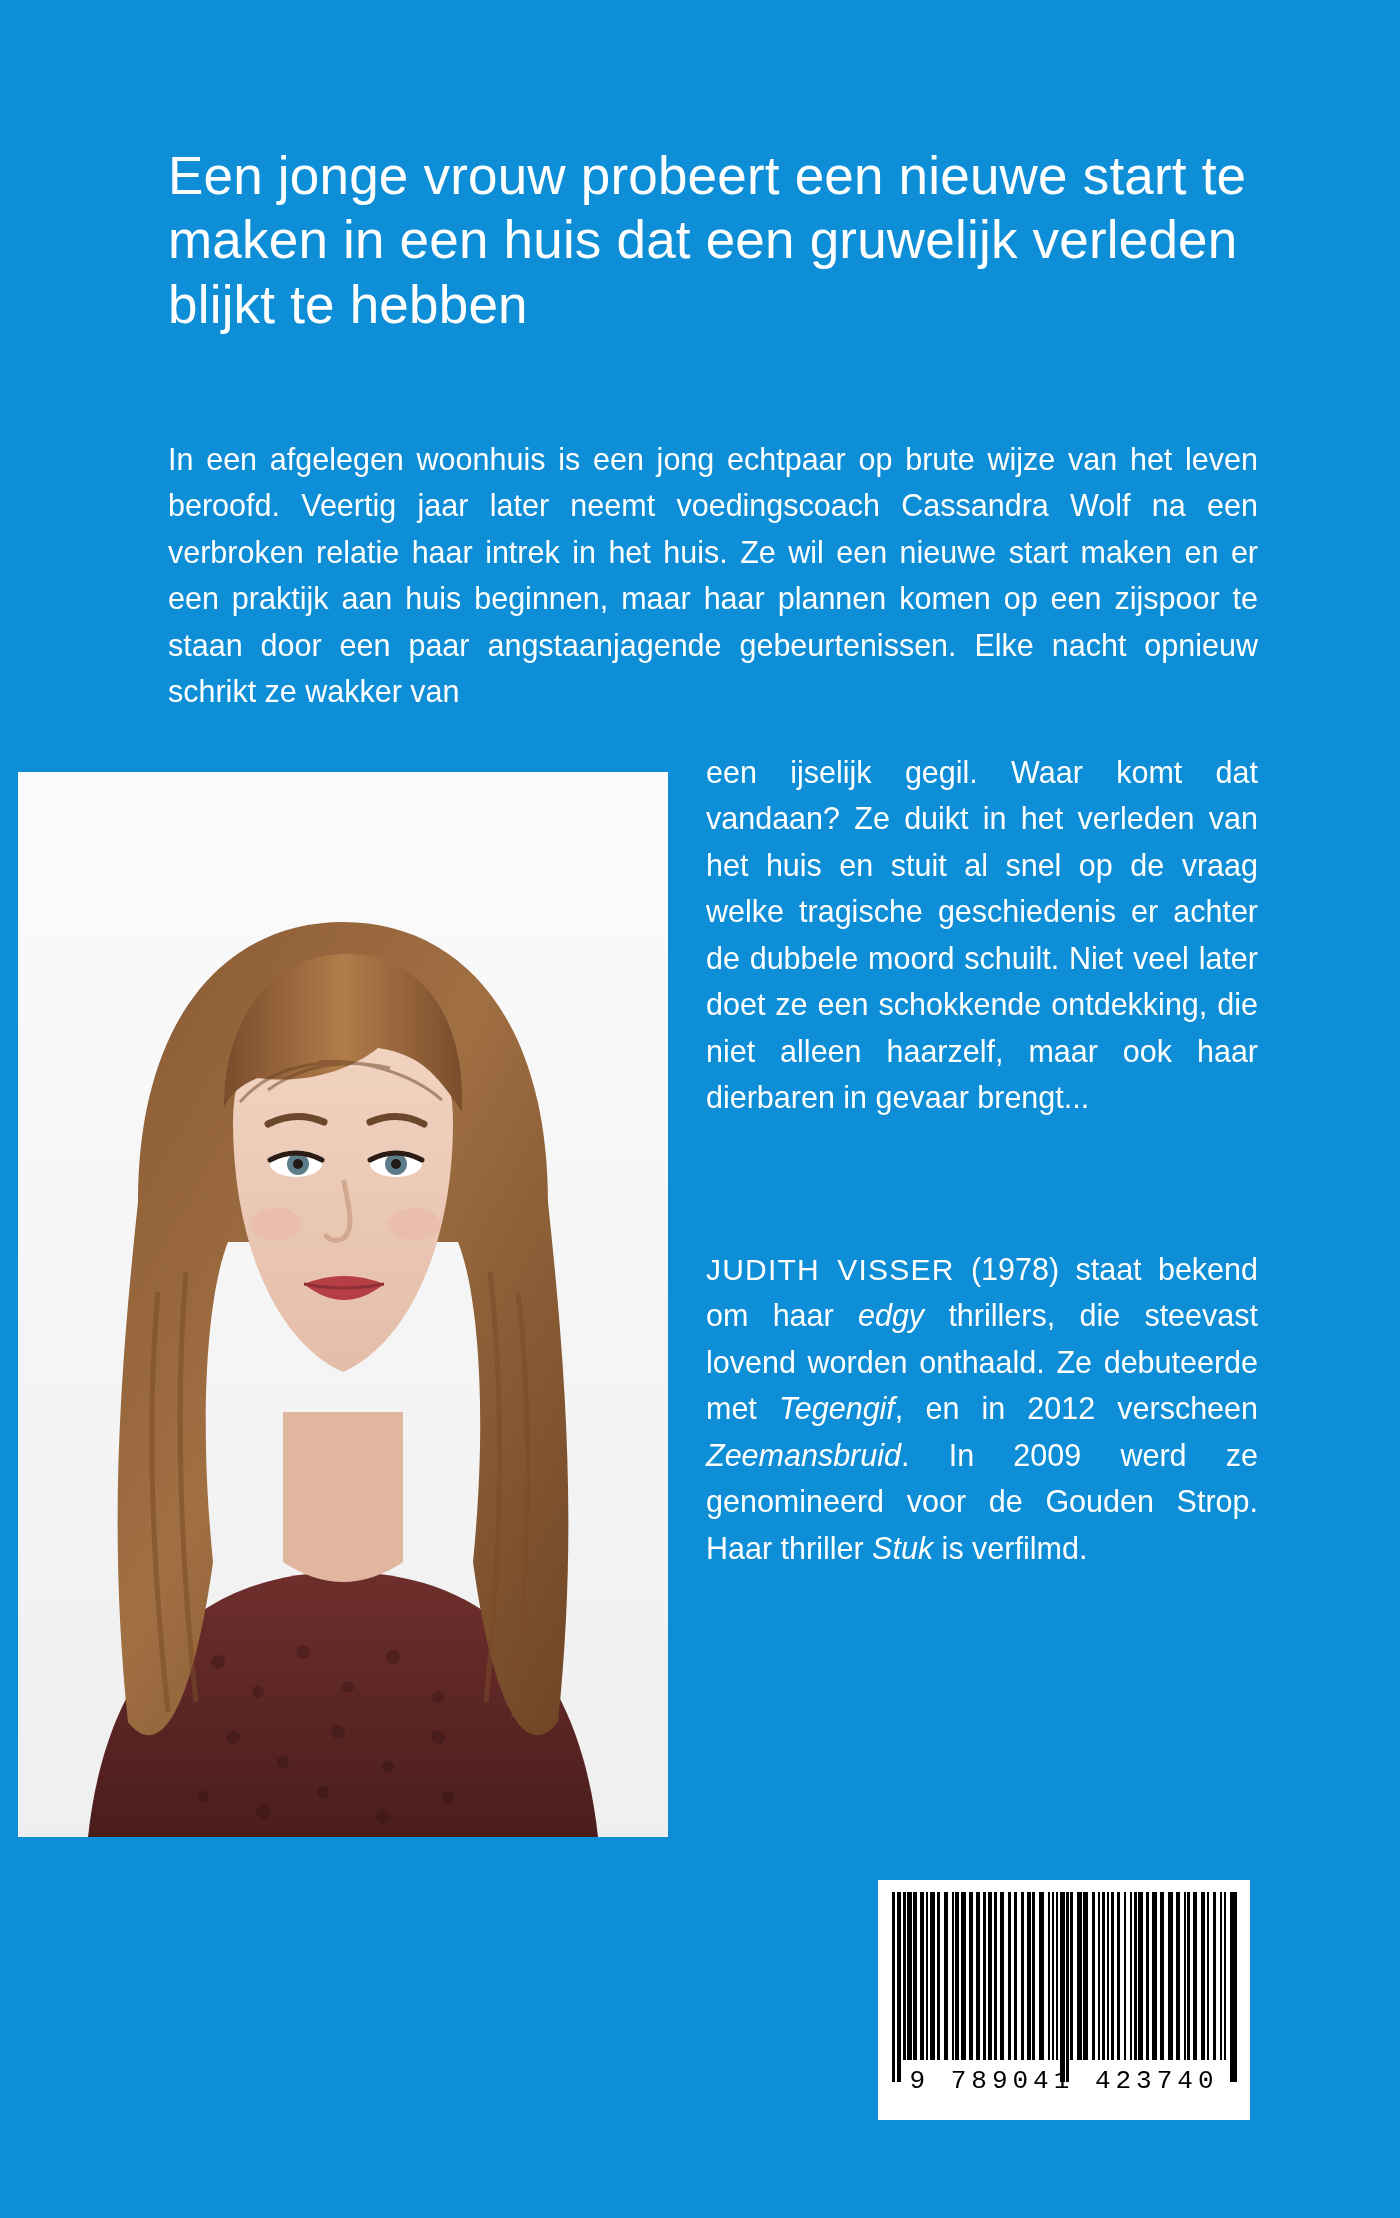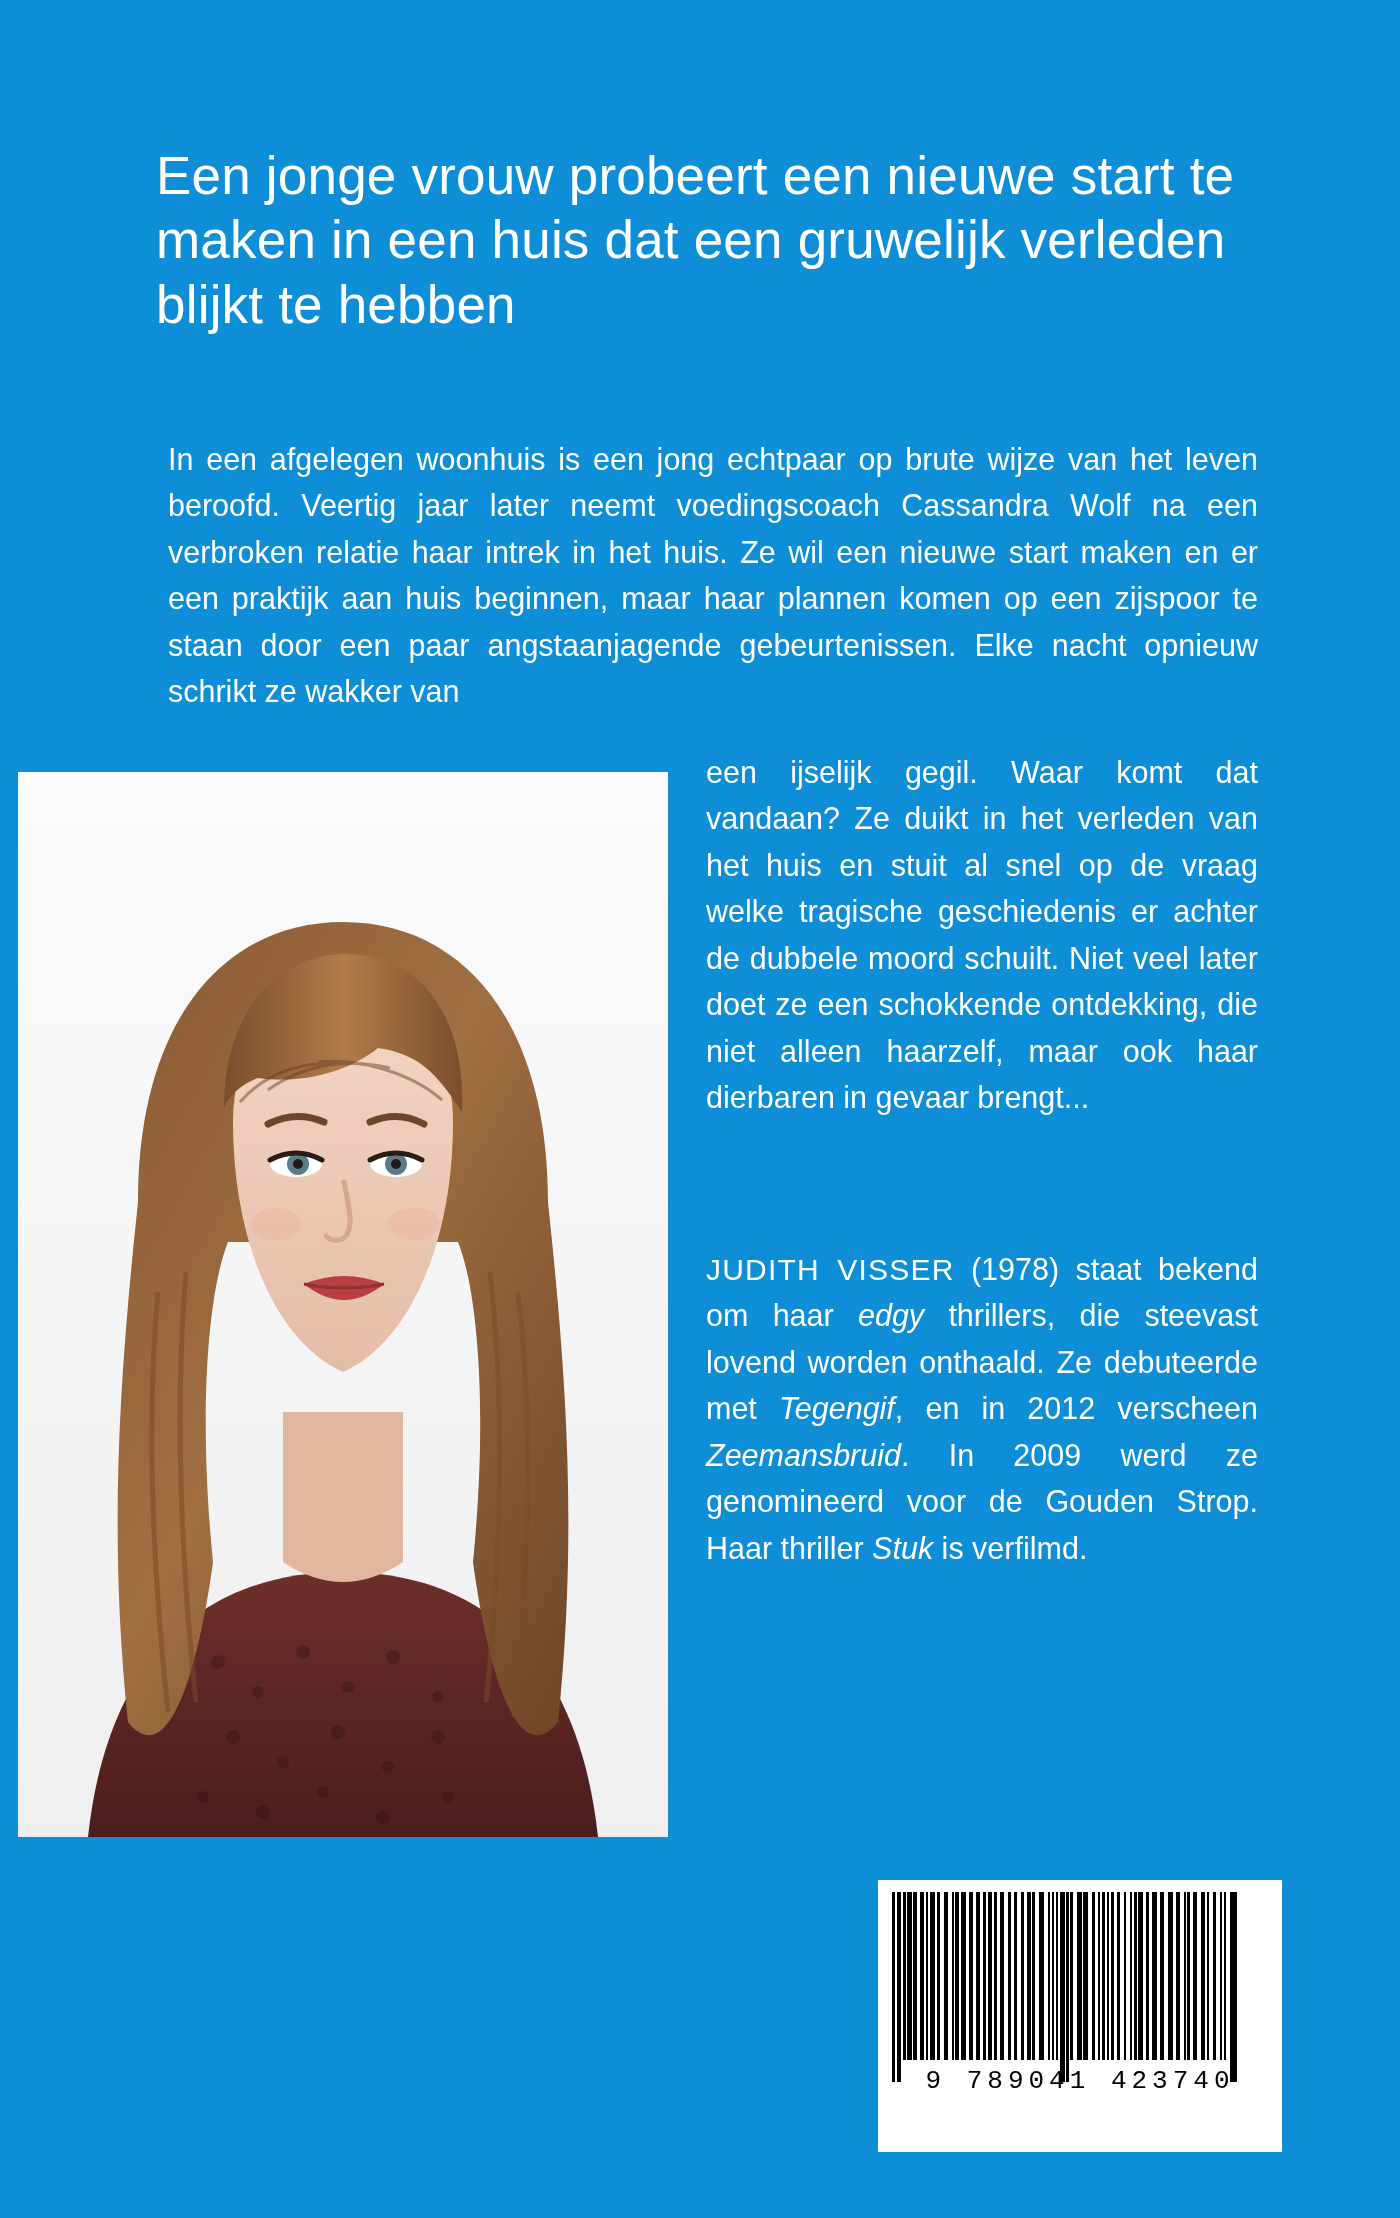--- a/index.html
+++ b/index.html
@@ -17,21 +17,21 @@
 
   .page {
     position: absolute;
     inset: 0;
     background: #0d8ed6;
   }
 
   
   .headline {
     position: absolute;
-    left: 156px;
+    left: 168px;
     top: 108px;
     width: 1090px;
     color: #ffffff;
     font-size: 53px;
     line-height: 1.22;
     font-weight: 400;
     letter-spacing: 0.2px;
   }
 
   
@@ -105,21 +105,21 @@
   }
 
   
   .barcode-box {
     position: absolute;
     left: 878px;
     top: 1880px;
     width: 372px;
     height: 240px;
     background: #ffffff;
-    padding: 16px;
+    padding: 0;
   }
   .barcode-bars {
     position: absolute;
     left: 14px;
     top: 12px;
     width: 344px;
     height: 168px;
   }
   .barcode-bars span {
     position: absolute;

